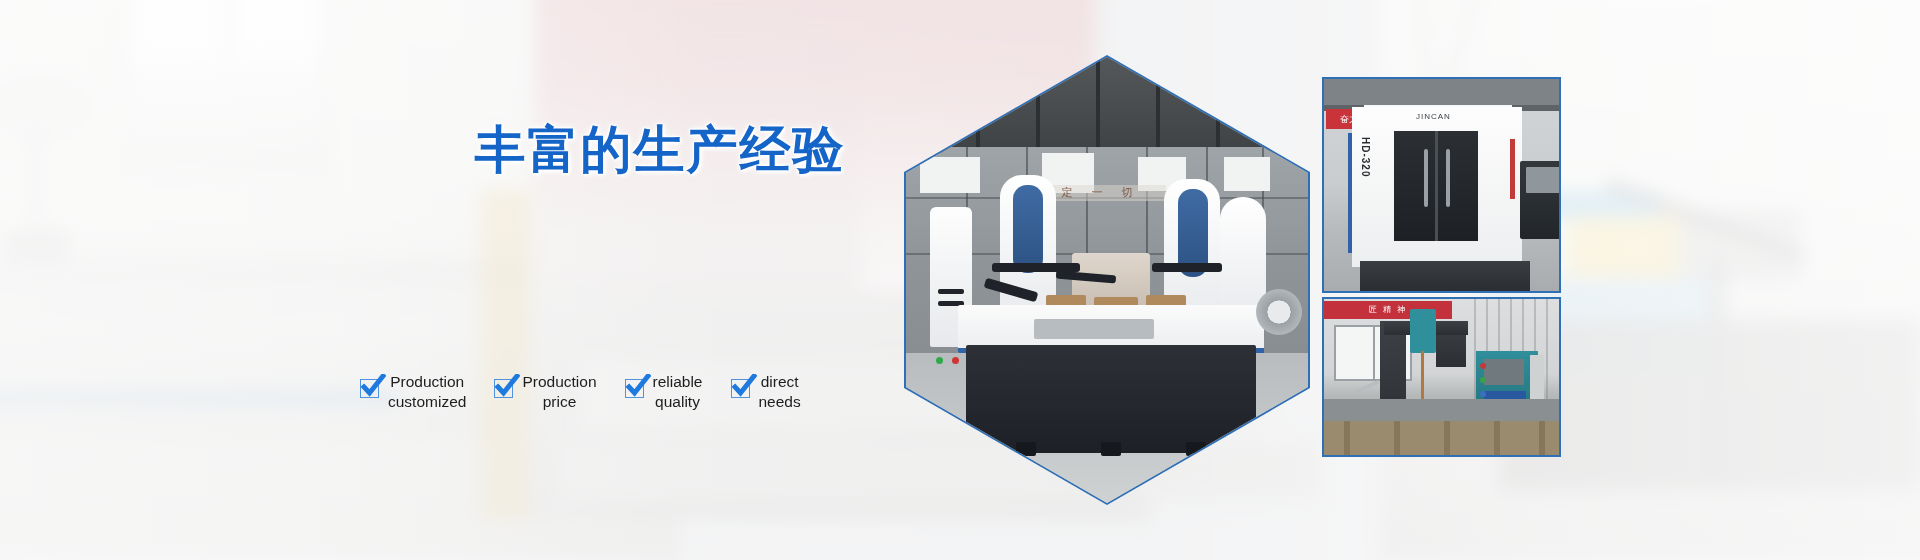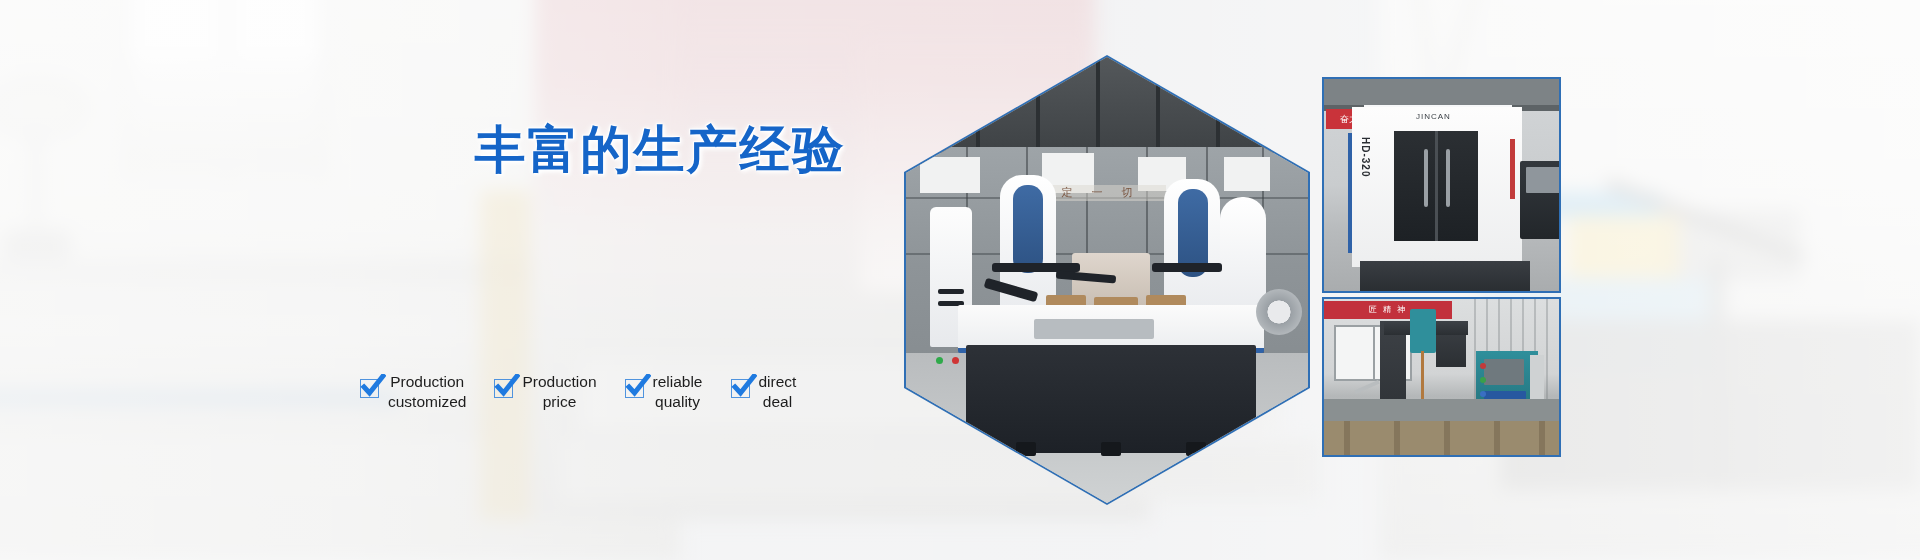--- a/index.html
+++ b/index.html
@@ -479,21 +479,21 @@
 quality</span>
       </div>
 
       <div class="feature">
         <span class="chk">
           <svg width="26" height="26" viewBox="0 0 26 26" aria-hidden="true">
             <path d="M4 13 L9.5 19 L23 2" fill="none" stroke="#1f7ae0" stroke-width="5" stroke-linecap="square" stroke-linejoin="miter"></path>
           </svg>
         </span>
         <span class="lbl">direct
-deal</span>
+needs</span>
       </div>
 
     </div>
   </div>
 
   <div class="hex-wrap">
     <div class="hex"></div>
     <div class="hex-inner">
       <div class="hx-roof"></div>
       <div class="hx-rafter" style="left:70px;"></div>

